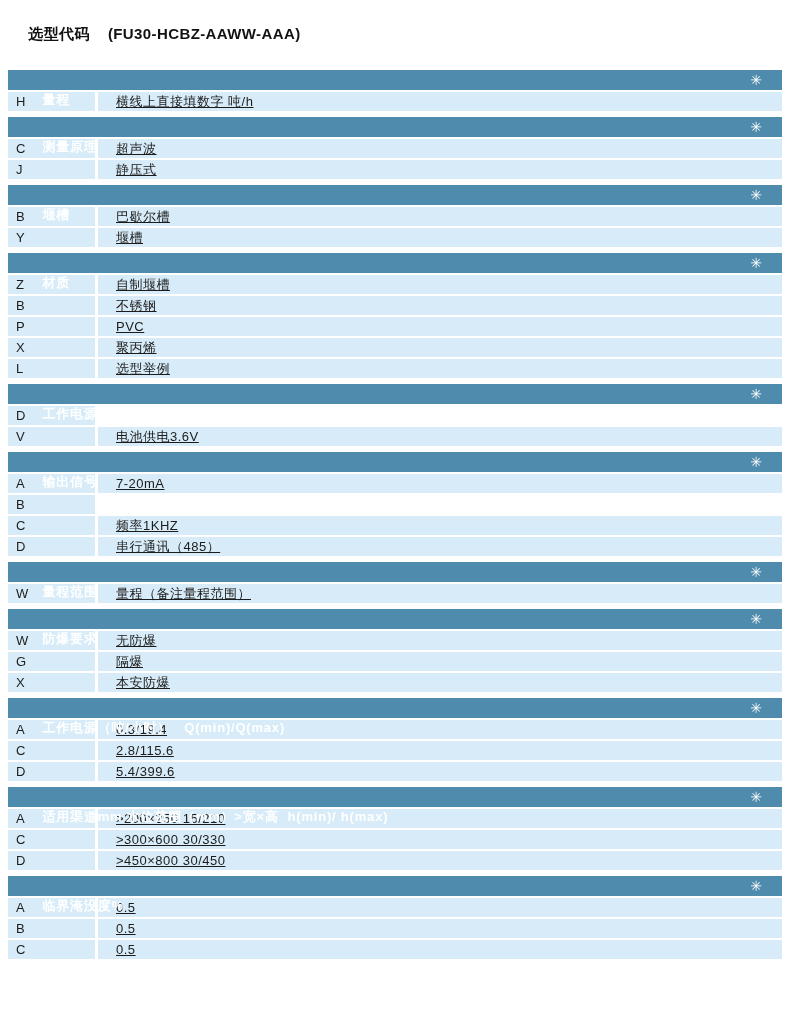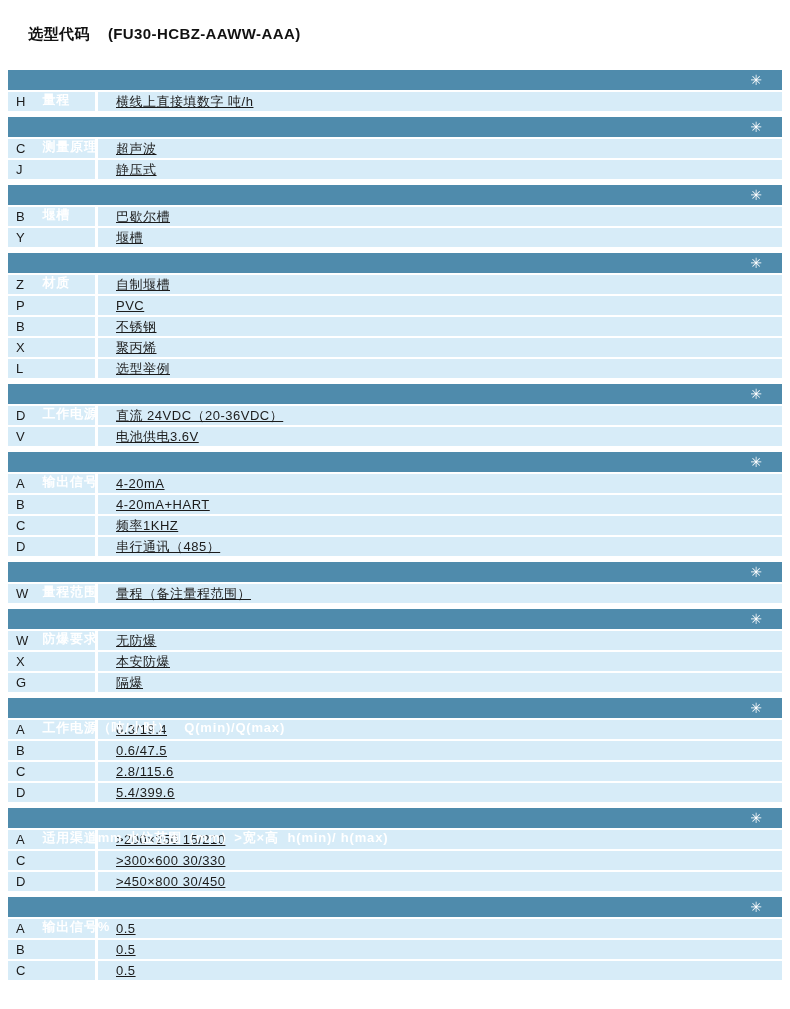--- a/index.html
+++ b/index.html
@@ -101,74 +101,72 @@
       <span class="sec-title">材质</span>
       <span class="snow">✳</span>
     </div>
     <div class="rows">
   <div class="row">
     <div class="cell code">Z</div>
     <div class="cell desc">自制堰槽</div>
   </div>
 
   <div class="row">
+    <div class="cell code">B</div>
+    <div class="cell desc">不锈钢</div>
+  </div>
+
+  <div class="row">
     <div class="cell code">P</div>
     <div class="cell desc">PVC</div>
   </div>
 
   <div class="row">
-    <div class="cell code">B</div>
-    <div class="cell desc">不锈钢</div>
-  </div>
-
-  <div class="row">
     <div class="cell code">X</div>
     <div class="cell desc">聚丙烯</div>
   </div>
 
   <div class="row">
     <div class="cell code">L</div>
     <div class="cell desc">选型举例</div>
   </div>
 </div>
   </section>
 
   <section class="section">
     <div class="sec-header">
       <span class="sec-title">工作电源</span>
       <span class="snow">✳</span>
     </div>
     <div class="rows">
 
   <div class="row">
     <div class="cell code">D</div>
-    <div class="cell desc">直流 24VDC（20-36VDC）</div>
   </div>
 
   <div class="row">
     <div class="cell code">V</div>
     <div class="cell desc">电池供电3.6V</div>
   </div>
 </div>
   </section>
 
   <section class="section">
     <div class="sec-header">
       <span class="sec-title">输出信号</span>
       <span class="snow">✳</span>
     </div>
     <div class="rows">
   <div class="row">
     <div class="cell code">A</div>
-    <div class="cell desc">4-20mA</div>
-  </div>
-
-  <div class="row">
-    <div class="cell code">B</div>
-    <div class="cell desc">4-20mA+HART</div>
+    <div class="cell desc">7-20mA</div>
+  </div>
+
+  <div class="row">
+    <div class="cell code">B</div>
   </div>
 
   <div class="row">
     <div class="cell code">C</div>
     <div class="cell desc">频率1KHZ</div>
   </div>
 
   <div class="row">
     <div class="cell code">D</div>
     <div class="cell desc">串行通讯（485）</div>
@@ -194,46 +192,42 @@
       <span class="sec-title">防爆要求</span>
       <span class="snow">✳</span>
     </div>
     <div class="rows">
   <div class="row">
     <div class="cell code">W</div>
     <div class="cell desc">无防爆</div>
   </div>
 
   <div class="row">
+    <div class="cell code">G</div>
+    <div class="cell desc">隔爆</div>
+  </div>
+
+  <div class="row">
     <div class="cell code">X</div>
     <div class="cell desc">本安防爆</div>
   </div>
-
-  <div class="row">
-    <div class="cell code">G</div>
-    <div class="cell desc">隔爆</div>
-  </div>
 </div>
   </section>
 
   <section class="section">
     <div class="sec-header">
       <span class="sec-title">工作电源（吨/小时）   Q(min)/Q(max)</span>
       <span class="snow">✳</span>
     </div>
     <div class="rows">
   <div class="row">
     <div class="cell code">A</div>
     <div class="cell desc">0.3/19.4</div>
   </div>
 
-  <div class="row">
-    <div class="cell code">B</div>
-    <div class="cell desc">0.6/47.5</div>
-  </div>
 
   <div class="row">
     <div class="cell code">C</div>
     <div class="cell desc">2.8/115.6</div>
   </div>
 
   <div class="row">
     <div class="cell code">D</div>
     <div class="cell desc">5.4/399.6</div>
   </div>
@@ -259,21 +253,21 @@
 
   <div class="row">
     <div class="cell code">D</div>
     <div class="cell desc">&gt;450×800 30/450</div>
   </div>
 </div>
   </section>
 
   <section class="section">
     <div class="sec-header">
-      <span class="sec-title">输出信号%</span>
+      <span class="sec-title">临界淹没度%</span>
       <span class="snow">✳</span>
     </div>
     <div class="rows">
   <div class="row">
     <div class="cell code">A</div>
     <div class="cell desc">0.5</div>
   </div>
 
   <div class="row">
     <div class="cell code">B</div>

